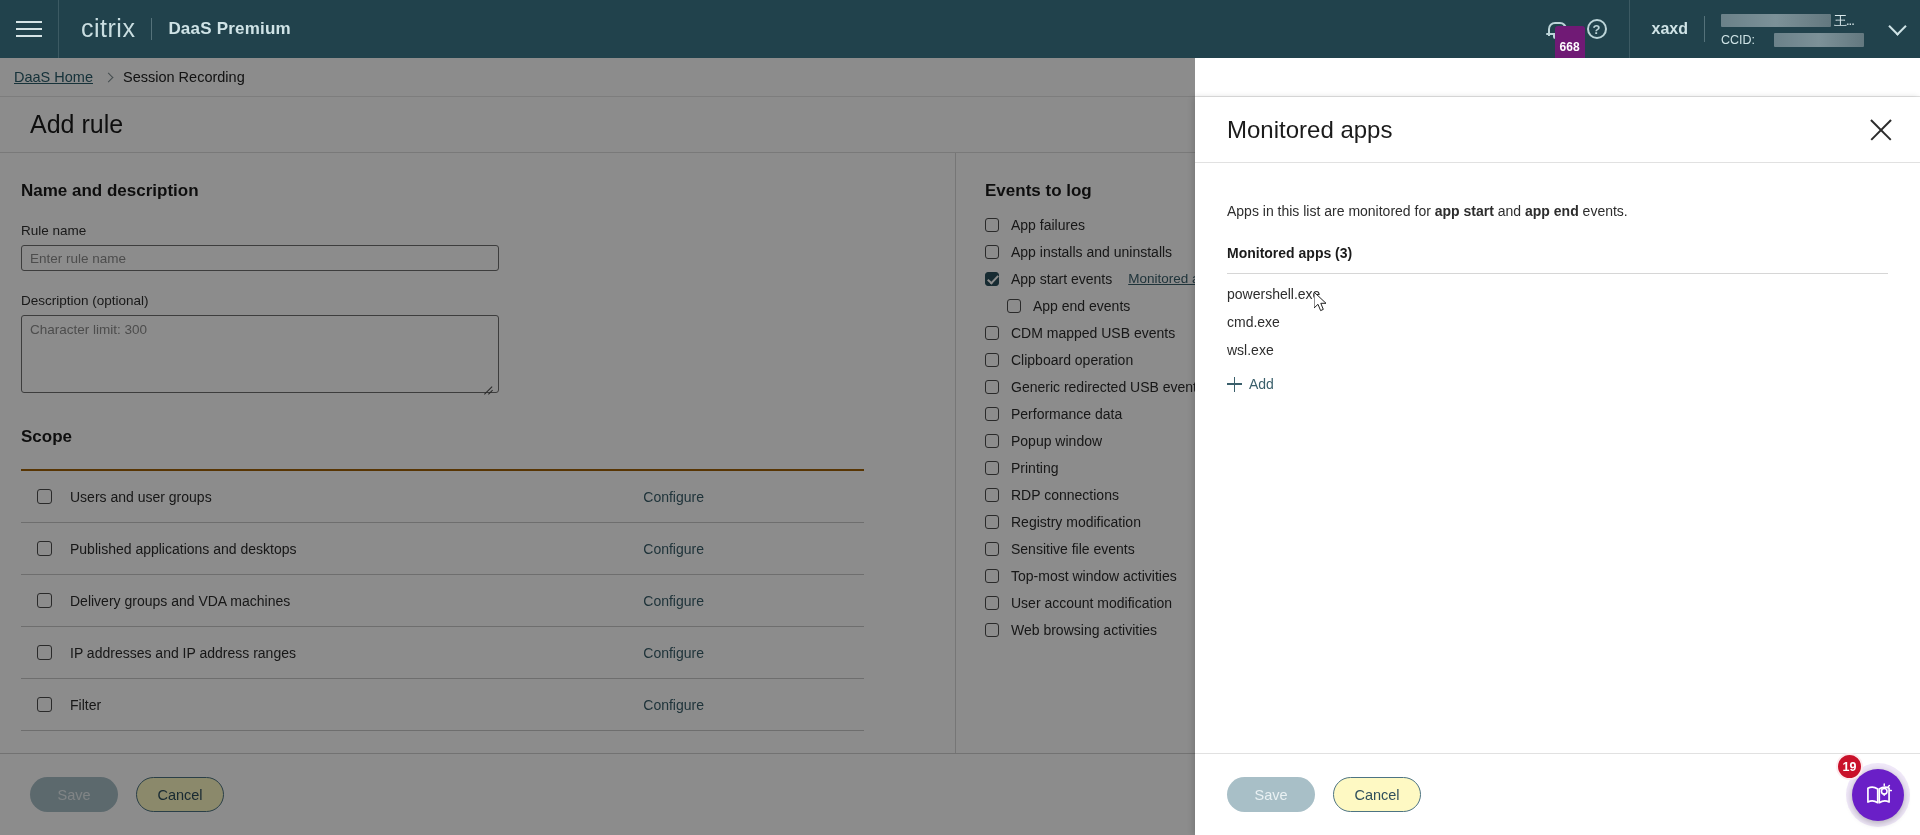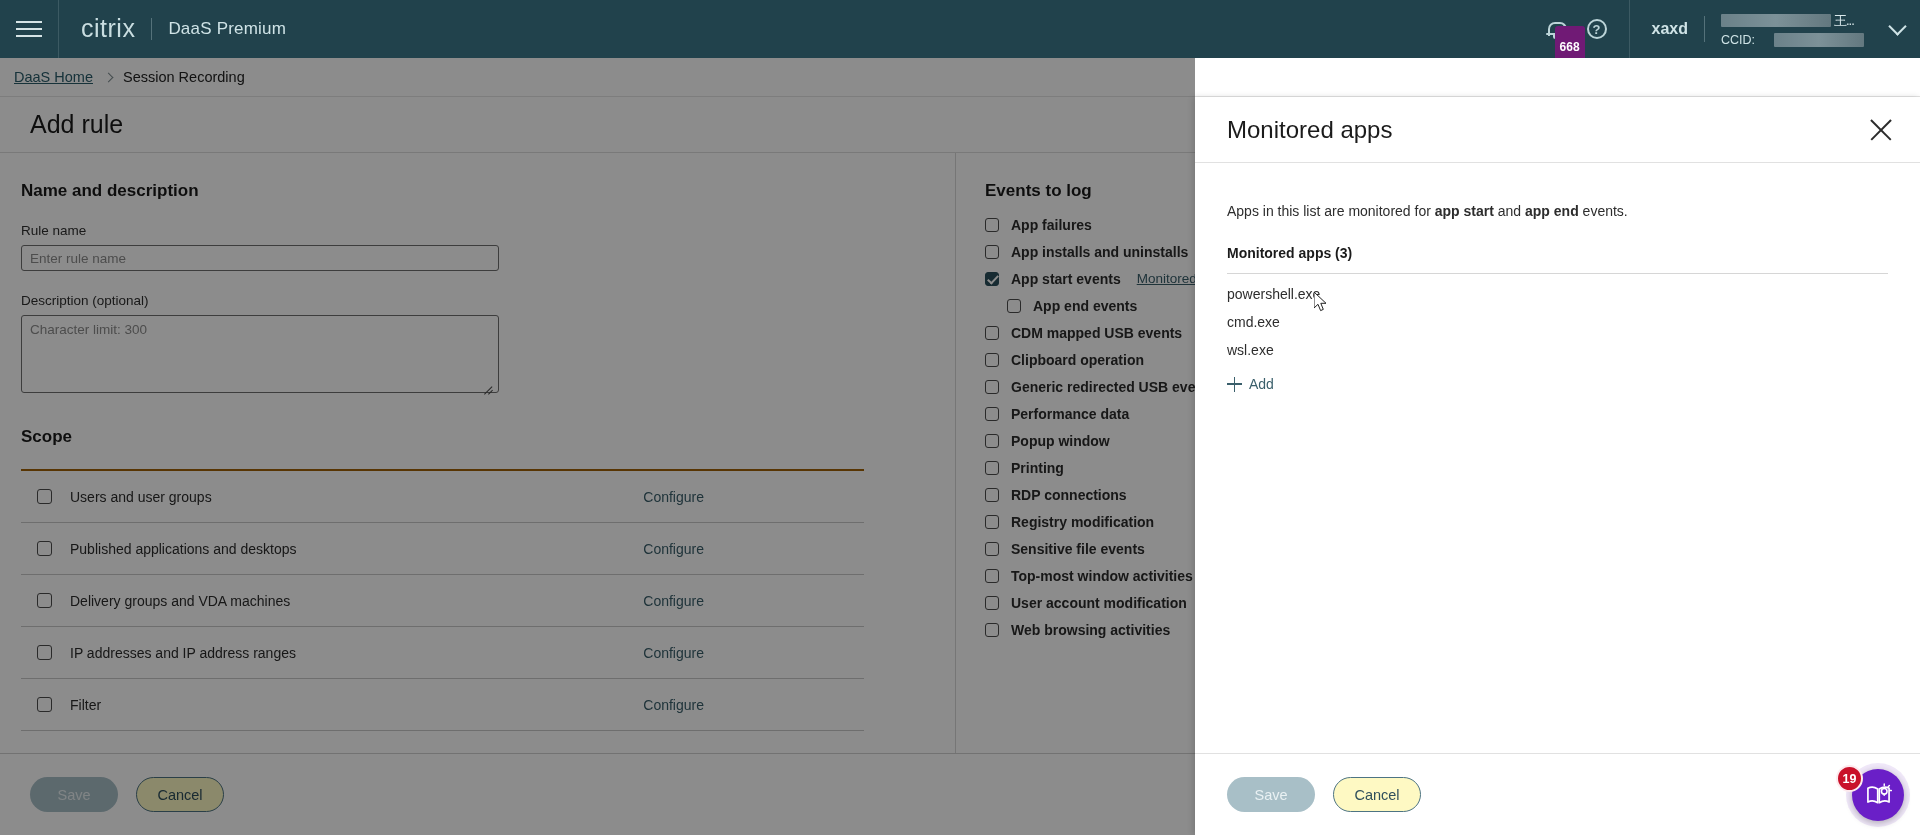--- a/index.html
+++ b/index.html
@@ -24,21 +24,21 @@
   .topbar-div { width:1px; height:58px; background:#3c5a63; }
   .brand {
     display:flex; align-items:center; gap:16px; padding-left:22px;
   }
   .brand-logo {
     font-family:"Liberation Sans", sans-serif;
     font-size:25px; color:#c9dde0; letter-spacing:.5px; font-weight:400;
     position:relative; top:-1px;
   }
   .brand-sep { width:1px; height:22px; background:#55727a; }
-  .brand-product { font-size:17px; color:#cfe3e6; font-weight:400; letter-spacing:.2px; }
+  .brand-product { font-size:17px; color:#cfe3e6; font-weight:700; letter-spacing:.2px; }
 
   .topbar-right {
     margin-left:auto; display:flex; align-items:center; height:58px;
   }
   .bell-wrap { position:relative; width:46px; display:flex; justify-content:center; cursor:pointer;}
   .bell { width:17px; height:19px; position:relative; }
   .bell:before {
     content:""; position:absolute; left:1px; top:2px; width:15px; height:12px;
     border:2px solid #bcd4d8; border-bottom:none;
     border-radius:7px 7px 0 0;
@@ -158,21 +158,21 @@
   .ev-row.indent { padding-left:22px; }
   .ev-cbox {
     width:14px; height:14px; border:1.5px solid #4d4d4d; border-radius:3px;
     background:transparent; cursor:pointer; flex:none;
   }
   .ev-cbox.checked { background:#2b4f5b; border-color:#2b4f5b; position:relative; }
   .ev-cbox.checked:after {
     content:""; position:absolute; left:4px; top:0px; width:4px; height:9px;
     border:solid #fff; border-width:0 2px 2px 0; transform:rotate(43deg);
   }
-  .ev-lbl { font-size:14px; color:#2d2d2d; margin-left:12px; white-space:nowrap;font-weight:bold;}
+  .ev-lbl { font-size:14px; color:#2d2d2d; margin-left:12px; white-space:nowrap;}
   .ev-sub { font-size:13.5px; color:#3a5f6b; text-decoration:underline; margin-left:16px; cursor:pointer;}
 
   
   .form-footer {
     position:absolute; left:0; bottom:0; width:1920px; height:82px;
     border-top:1px solid #cfcfcf; display:flex; align-items:center;
     padding-left:30px; gap:18px; background:#fff;
   }
   .btn {
     height:35px; border-radius:18px; font-size:14.5px; cursor:pointer;
@@ -251,21 +251,20 @@
   }
   .fab-halo {
     position:absolute; right:0px; bottom:0px; width:64px; height:64px;
     border-radius:50%; background:rgba(106,31,199,0.10);
   }
   .fab-badge {
     position:absolute; left:2px; top:2px; width:27px; height:27px; border-radius:50%;
     background:#c9112a; color:#fff; font-size:12.5px; font-weight:700;
     display:flex; align-items:center; justify-content:center;
     border:2px solid #fdeaee;
-    margin-top:12px;
   }
 </style>
 </head>
 <body>
 
 <div id="root">
 
   <div class="topbar">
     <div class="hamburger">
       <span></span>

